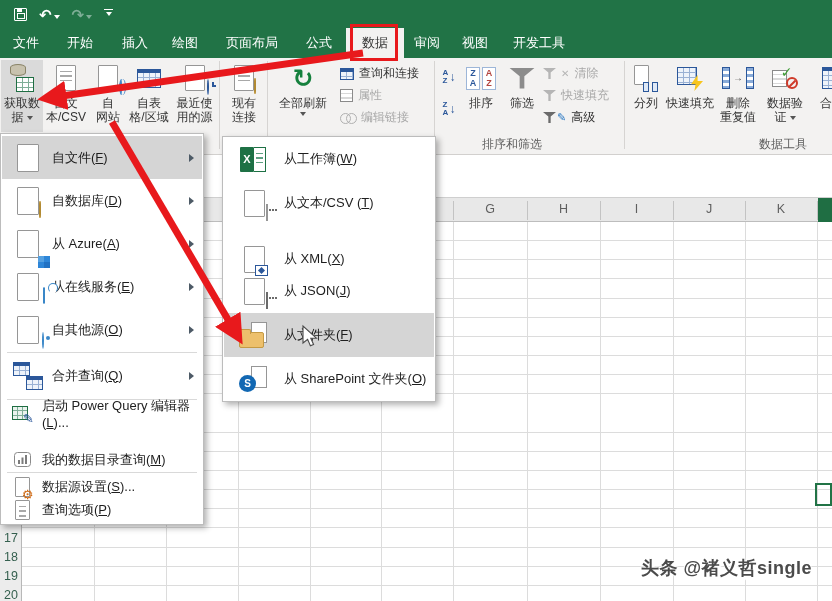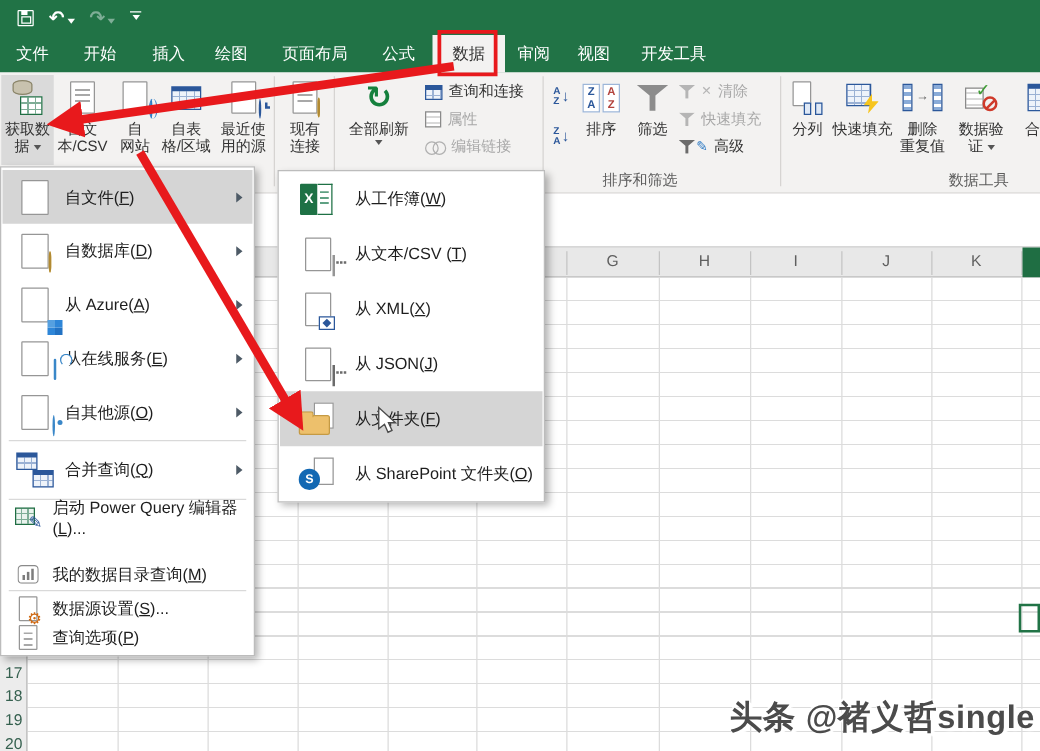--- a/index.html
+++ b/index.html
@@ -100,21 +100,21 @@
   .colhdr { position:absolute; left:0; top:42px; width:832px; height:25px; background:#e8e8e8; border-top:1px solid #cfcfcf; border-bottom:1px solid #bdbdbd; }
   .collet { position:absolute; top:0; height:23px; line-height:23px; text-align:center; font-size:12.5px; color:#5f5f5f; }
   .htick { position:absolute; top:3px; height:19px; width:1px; background:#c3c3c3; }
   .lstub { position:absolute; left:818px; top:0; width:14px; height:24px; background:#1f6e43; }
   .rowhdr { position:absolute; left:0; top:67px; width:22px; bottom:0; background:#ececec; border-right:1px solid #b8b8b8; }
   .rownum { position:absolute; left:0; width:18px; height:19px; line-height:19px; text-align:right; font-size:12.5px; color:#35604f; }
   .gridarea { position:absolute; left:22px; top:67px; right:0; bottom:0; background:
      repeating-linear-gradient(to bottom, transparent 0 18.2px, #dcdcdc 18.2px 19.15px); }
   .vln { position:absolute; top:67px; bottom:0; width:1px; background:#dcdcdc; }
   .selcell { position:absolute; left:815px; top:328px; width:17px; height:23px; border:2.2px solid #217346; background:transparent; }
-  .watermark { position:absolute; right:4px; top:401px; font-size:26px; font-weight:bold; color:#4b4b4b; letter-spacing:0.5px;
+  .watermark { position:absolute; right:20px; top:401px; font-size:18px; font-weight:bold; color:#4b4b4b; letter-spacing:0.5px;
      text-shadow:2px 2px 0 #fff, 3px 3px 1px rgba(255,255,255,.95), -1px -1px 0 rgba(255,255,255,.85), 1px -1px 0 rgba(255,255,255,.6); }
 
   
   .menu { position:absolute; background:#fff; border:1px solid #bcbcbc; box-shadow:3px 3px 6px rgba(0,0,0,.3); z-index:10; }
   .menu1 { left:0; top:133px; width:204px; height:392px; }
   .menu2 { left:222px; top:136px; width:214px; height:266px; }
   .m1item { position:absolute; left:1px; right:1px; height:43px; display:flex; align-items:center; padding-left:8px; gap:6px; font-size:13px; color:#1e1e1e; }
   .m1small { position:absolute; left:1px; right:1px; height:23px; display:flex; align-items:center; padding-left:10px; gap:10px; font-size:13px; color:#1e1e1e; }
   .m2item { position:absolute; left:1px; right:1px; height:44px; display:flex; align-items:center; padding-left:12px; gap:12px; font-size:13px; color:#1e1e1e; }
   .hl { background:#d5d5d5; }
@@ -540,21 +540,21 @@
       <span class="mlabel ak">从工作簿(<u>W</u>)</span>
     </div>
     <div class="m2item" style="top:44px">
       <span class="mi">
           <span class="doc" style="width:21px;height:27px">
             <span class="badge b-br"><span class="dotbadge" style="height:13px;border-color:#969696"></span></span>
           </span>
         </span>
       <span class="mlabel ak">从文本/CSV (<u>T</u>)</span>
     </div>
-    <div class="m2item" style="top:88px">
+    <div class="m2item" style="top:100px">
       <span class="mi">
           <span class="doc" style="width:21px;height:27px">
             <span class="badge b-br">
               <span class="tagbadge">
                 <i></i>
               </span>
             </span>
           </span>
         </span>
       <span class="mlabel ak">从 XML(<u>X</u>)</span>

